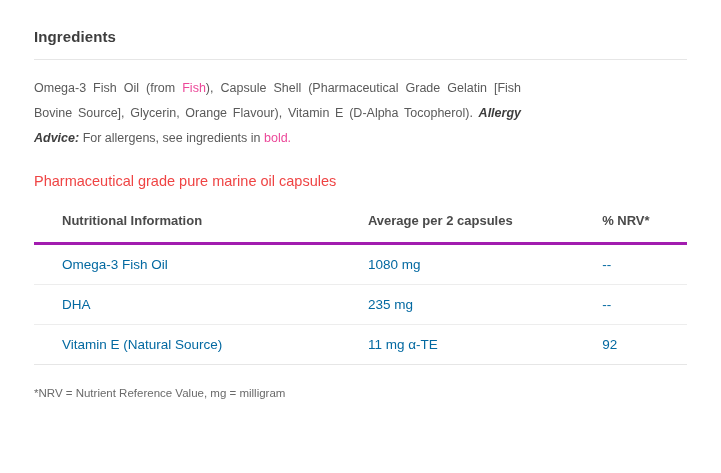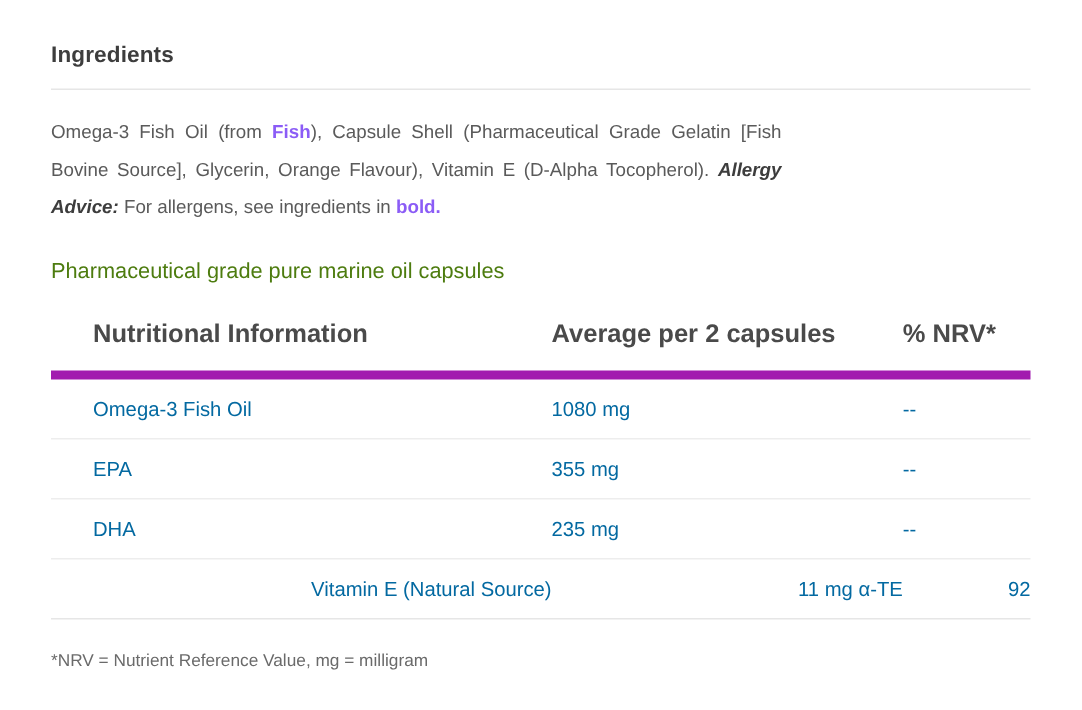--- a/index.html
+++ b/index.html
@@ -36,57 +36,56 @@
   }
   .ingredients-text {
     font-size: 12.5px;
     line-height: 25px;
     color: #5a5a5a;
     text-align: justify;
     width: 487px;
     margin: 0 0 6px 0;
   }
   .ingredients-text b {
-    color: #8b5cf6;
-    font-weight: bold;
+    color: #ec4899;
+    font-weight: normal;
   }
   .ingredients-text i {
     font-style: italic;
     font-weight: bold;
     color: #3d3d3d;
   }
   .table-title {
     font-size: 14.5px;
-    color: #4d7c0f;
+    color: #ef4444;
     margin: 22px 0 6px 0;
     font-weight: normal;
   }
   table.nutri {
     width: 653px;
     border-collapse: collapse;
     margin-top: 10px;
   }
   table.nutri th {
     text-align: left;
-    font-size: 17px;
+    font-size: 13px;
     font-weight: bold;
     color: #4a4a4a;
     padding: 14px 0 14px 0;
-    border-bottom: 6px solid #a21caf;
+    border-bottom: 3px solid #a21caf;
   }
   table.nutri td {
     text-align: left;
     font-size: 13.5px;
     color: #0369a1;
     padding: 12px 0 12px 0;
     border-bottom: 1px solid #ededed;
   }
   table.nutri tr.last td {
     border-bottom: 1px solid #e6e6e6;
-    text-align: right;
   }
   .col-1 { width: 320px; padding-left: 28px !important; }
   .col-2 { width: 245px; }
   .col-3 { width: 88px; }
   .muted-row td {
     color: #8a8a8a;
   }
   .footnote {
     font-size: 11.5px;
     color: #6a6a6a;
@@ -116,25 +115,20 @@
         <th class="col-3">% NRV*</th>
       </tr>
     </thead>
     <tbody>
         <tr class="muted-row">
           <td class="col-1">Omega-3 Fish Oil</td>
           <td class="col-2">1080 mg</td>
           <td class="col-3 dash">--</td>
         </tr>
         <tr>
-          <td class="col-1">EPA</td>
-          <td class="col-2">355 mg</td>
-          <td class="col-3 dash">--</td>
-        </tr>
-        <tr>
           <td class="col-1">DHA</td>
           <td class="col-2">235 mg</td>
           <td class="col-3 dash">--</td>
         </tr>
         <tr class=" last">
           <td class="col-1">Vitamin E (Natural Source)</td>
           <td class="col-2">11 mg α-TE</td>
           <td class="col-3">92</td>
         </tr>
       </tbody>

